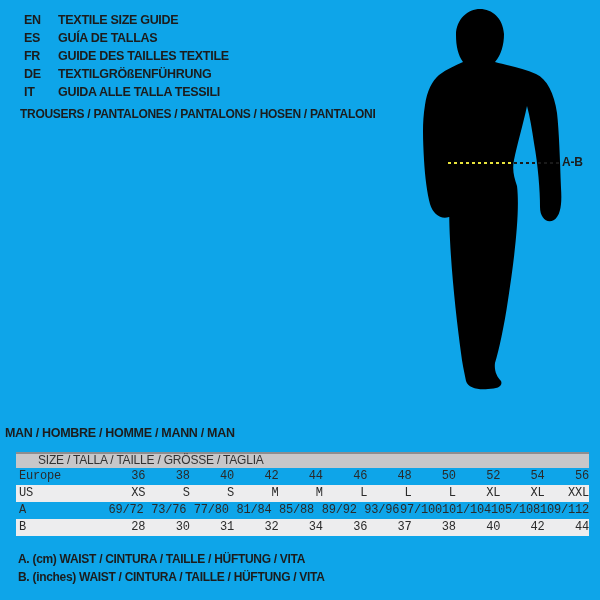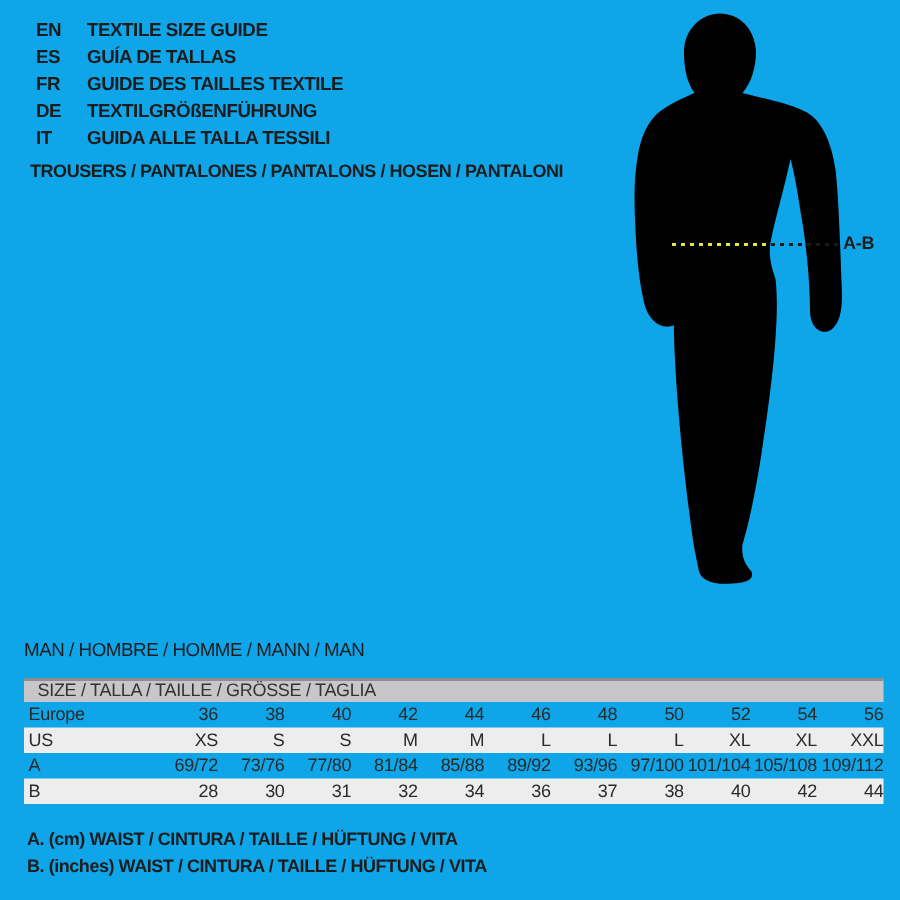--- a/index.html
+++ b/index.html
@@ -15,28 +15,28 @@
   
   .product-title{position:absolute;left:20px;top:107px;font-weight:bold;font-size:12px;letter-spacing:-0.3px;white-space:nowrap;}
   
   .figure{position:absolute;left:420px;top:5px;width:180px;height:390px;}
   .figure svg{position:absolute;left:0;top:0;display:block;}
   .dash{position:absolute;height:2px;top:157px;}
   .dash-on-body{left:28px;width:66px;background:repeating-linear-gradient(90deg,#e9e43c 0 3px,transparent 3px 6px);}
   .dash-off-body{left:94px;width:46px;background:repeating-linear-gradient(90deg,#1a1a1a 0 3px,transparent 3px 6px);}
   .measure-label{position:absolute;left:142px;top:150px;font-size:12px;font-weight:600;letter-spacing:-0.2px;}
   
-  .section-title{position:absolute;left:16px;top:426px;font-weight:normal;font-size:12.5px;letter-spacing:-0.3px;white-space:nowrap;}
+  .section-title{position:absolute;left:5px;top:426px;font-weight:bold;font-size:12.5px;letter-spacing:-0.3px;white-space:nowrap;}
   
   .size-table{position:absolute;left:16px;top:452px;width:573px;}
   .table-header{
     height:14px;line-height:13px;background:#c7c7c9;border-top:2px solid #8d8d8f;
-    font-size:12px;color:#333;padding-left:9px;letter-spacing:-0.2px;
+    font-size:12px;color:#333;padding-left:22px;letter-spacing:-0.2px;
   }
-  .t-row{display:flex;height:17px;line-height:17px;font-size:12px;color:#2a2a2a;letter-spacing:-0.2px;}
+  .t-row{display:flex;height:17px;line-height:17px;font-size:12px;color:#2a2a2a;letter-spacing:-0.2px;font-family:Liberation Mono, monospace;}
   .t-row.stripe{background:#ededee;}
   .t-label{flex:0 0 82px;width:82px;padding-left:3px;}
   .t-cell{flex:1 1 0;text-align:right;}
   
   .footnotes{position:absolute;left:18px;top:551px;}
   .footnote{font-weight:bold;font-size:12px;line-height:17.5px;letter-spacing:-0.3px;white-space:nowrap;}
 </style>
 </head>
 <body>
 

